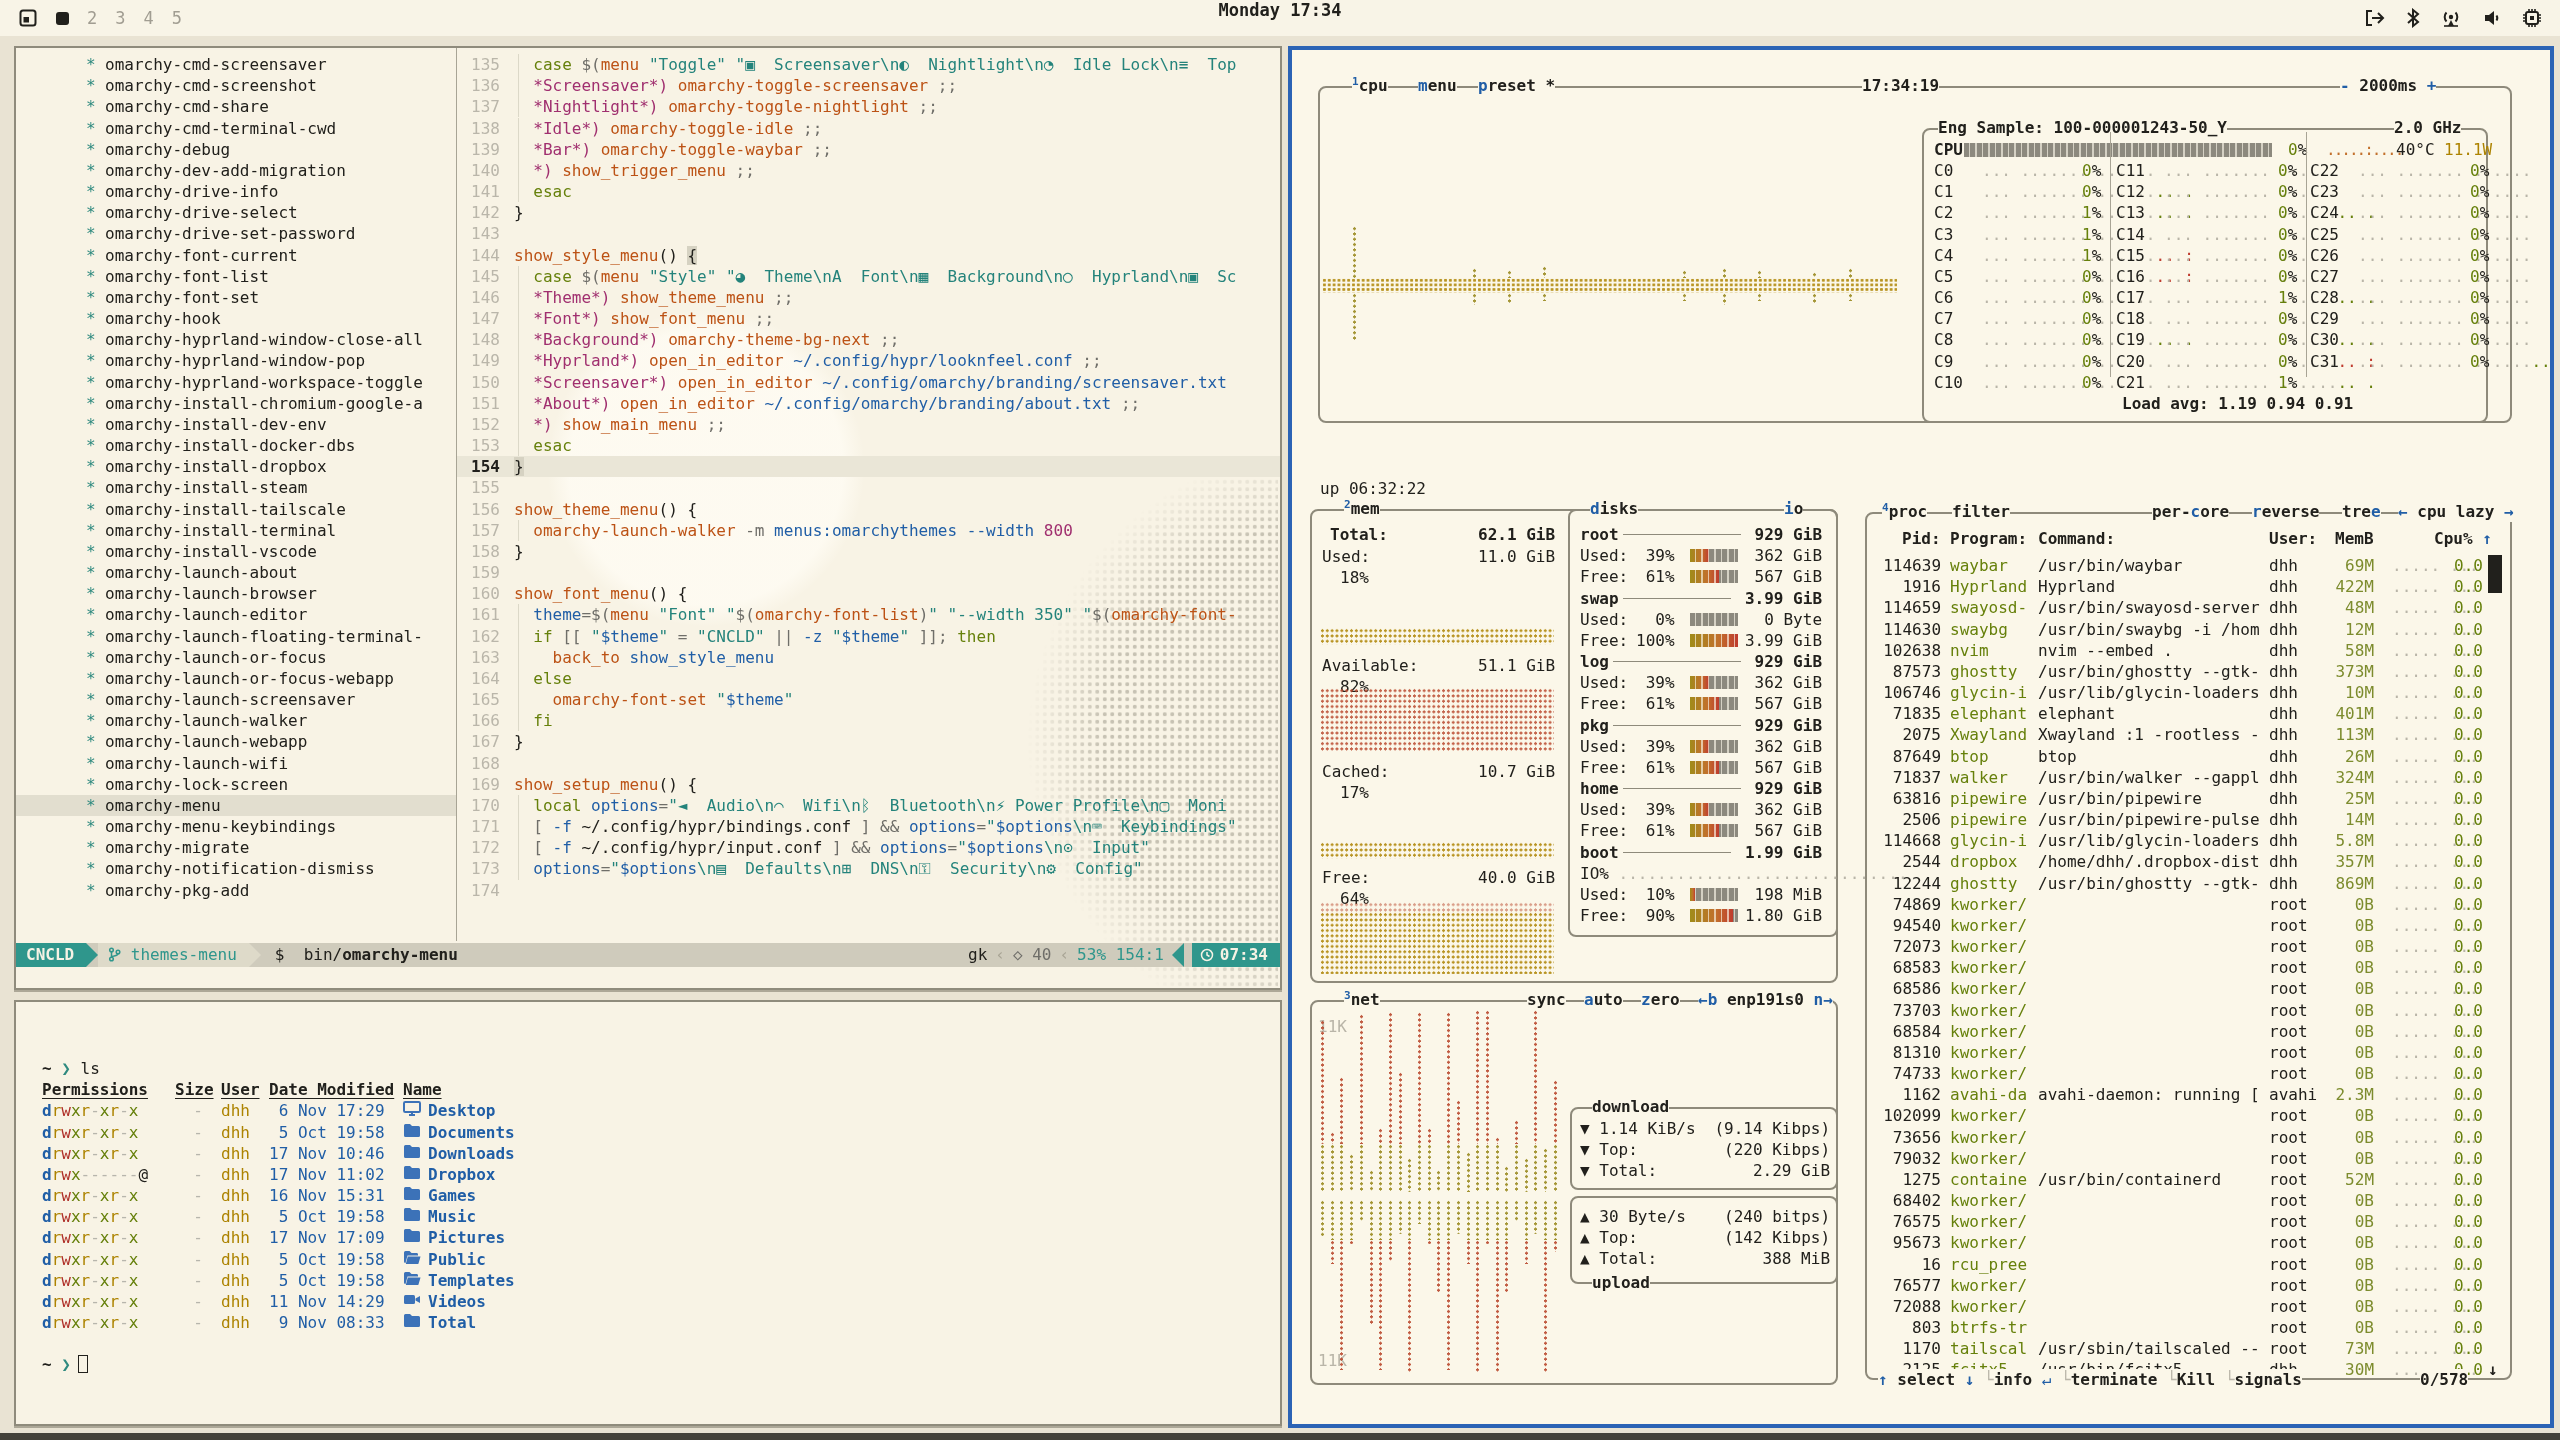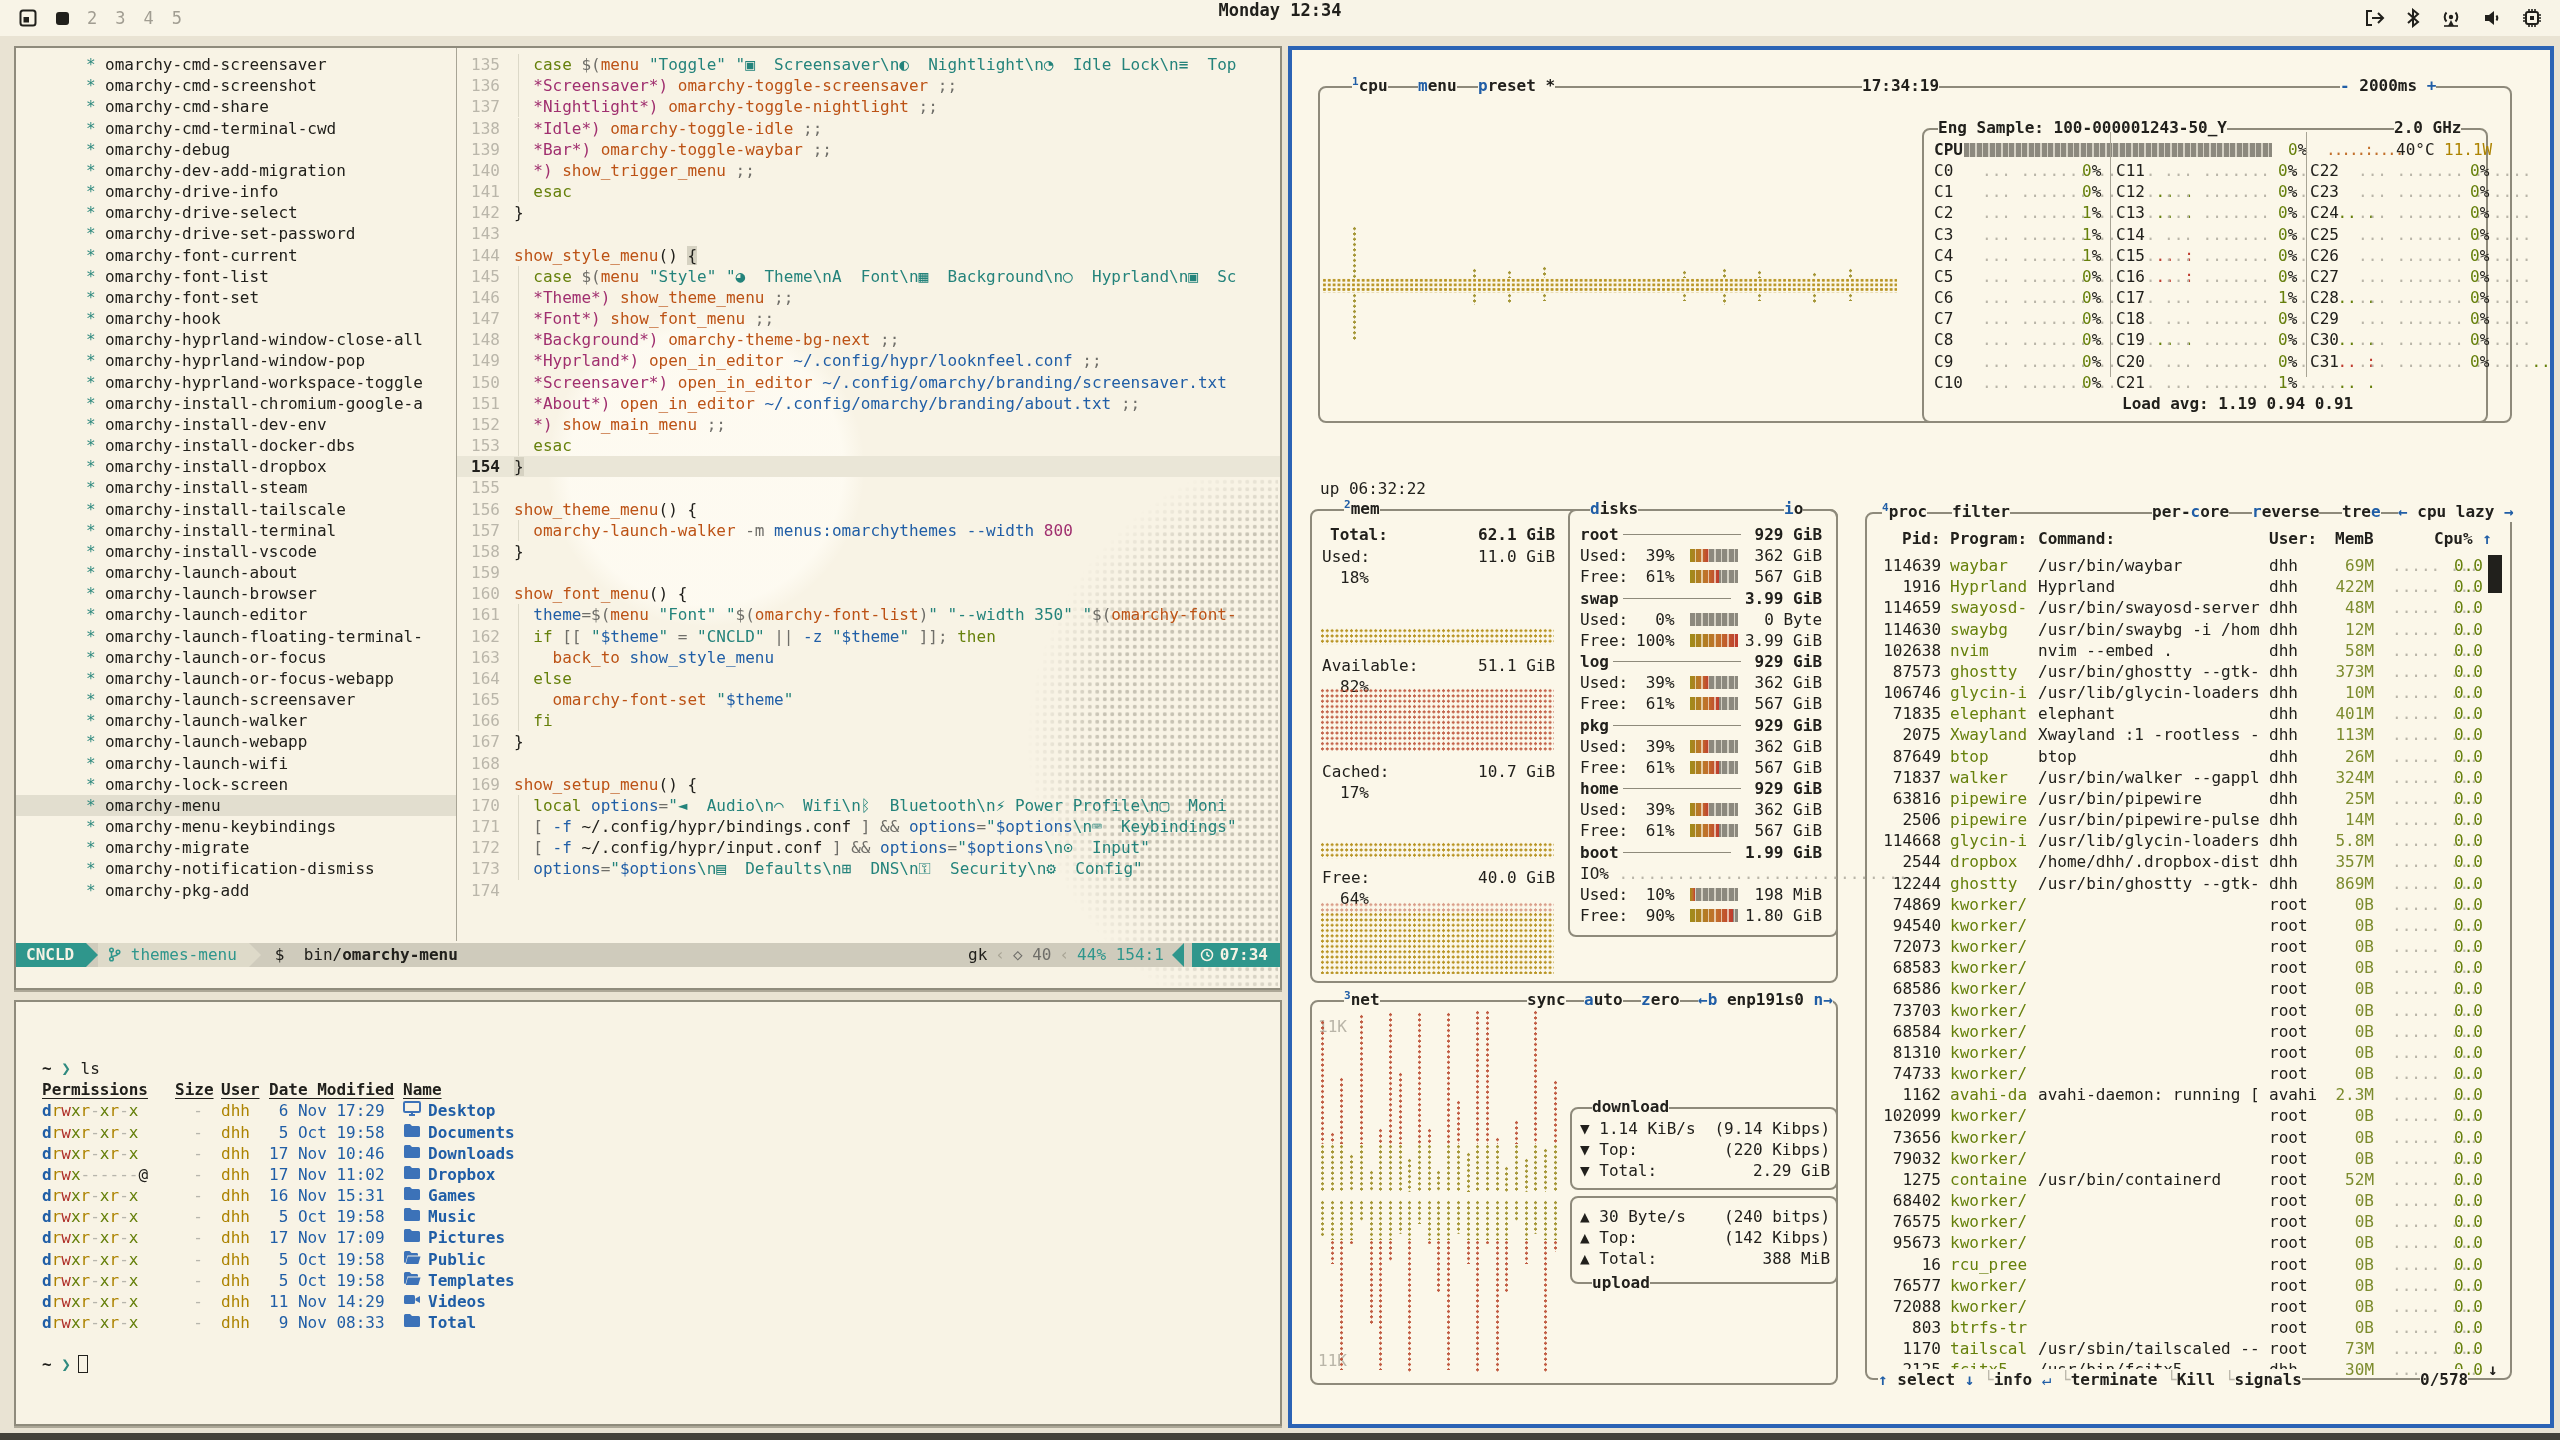--- a/index.html
+++ b/index.html
@@ -91,21 +91,21 @@
     <svg width="20" height="20" viewBox="0 0 20 20">
         <rect x="2.5" y="2.5" width="15" height="15" rx="2.5" fill="none" stroke="#21201C" stroke-width="2"></rect>
         <rect x="5.5" y="9" width="5.5" height="5.5" fill="#21201C"></rect>
       </svg>
     <div id="ws-active"></div>
     <span class="wsnum">2</span>
     <span class="wsnum">3</span>
     <span class="wsnum">4</span>
     <span class="wsnum">5</span>
   </div>
-  <div id="clock">Monday 12:34</div>
+  <div id="clock">Monday 17:34</div>
   <div id="tray">
     <svg width="22" height="20" viewBox="0 0 22 20">
         <path d="M8 3 H3 V17 H8" fill="none" stroke="#21201C" stroke-width="2"></path>
         <path d="M8 10 H19 M14 5 L19 10 L14 15" fill="none" stroke="#21201C" stroke-width="2"></path>
       </svg>
     <svg width="14" height="20" viewBox="0 0 14 20">
         <path d="M2 5 L12 14 L7 18 L7 2 L12 6 L2 15" fill="none" stroke="#21201C" stroke-width="2"></path>
       </svg>
     <svg width="22" height="20" viewBox="0 0 22 20">
         <circle cx="11" cy="9" r="2.2" fill="#21201C"></circle>
@@ -142,21 +142,21 @@
             <path d="M3.5 4.8 V10.2 M10 6.8 C10 9.5 3.5 8.5 3.5 10.2" fill="none" stroke="#2F968C" stroke-width="1.5"></path>
           </svg> <span>themes-menu</span></div>
       <div id="sb-branch-arrow" class="chev-end"></div>
       <div id="sb-cmd"><span>$  bin/</span><span class="bold">omarchy-menu</span></div>
     </div>
     <div id="sb-right">
       <span>gk</span>
       <span class="sb-sep">‹</span>
       <span class="muted">◇ <span>40</span></span>
       <span class="sb-sep">‹</span>
-      <span style="color:#2F968C"><span>44%</span> <span>154:1</span></span>
+      <span style="color:#2F968C"><span>53%</span> <span>154:1</span></span>
       <div id="sb-time-arrow" class="chev-end" style="margin-left:8px"></div>
       <div id="sb-time"><svg width="14" height="14" viewBox="0 0 14 14">
             <circle cx="7" cy="7" r="5.5" fill="none" stroke="#F6F2E4" stroke-width="1.5"></circle>
             <path d="M7 4 V7 L9.5 8.5" fill="none" stroke="#F6F2E4" stroke-width="1.5"></path>
           </svg><span>07:34</span></div>
     </div>
   </div>
 </div>
 
 <div id="win-term" class="win mono">

